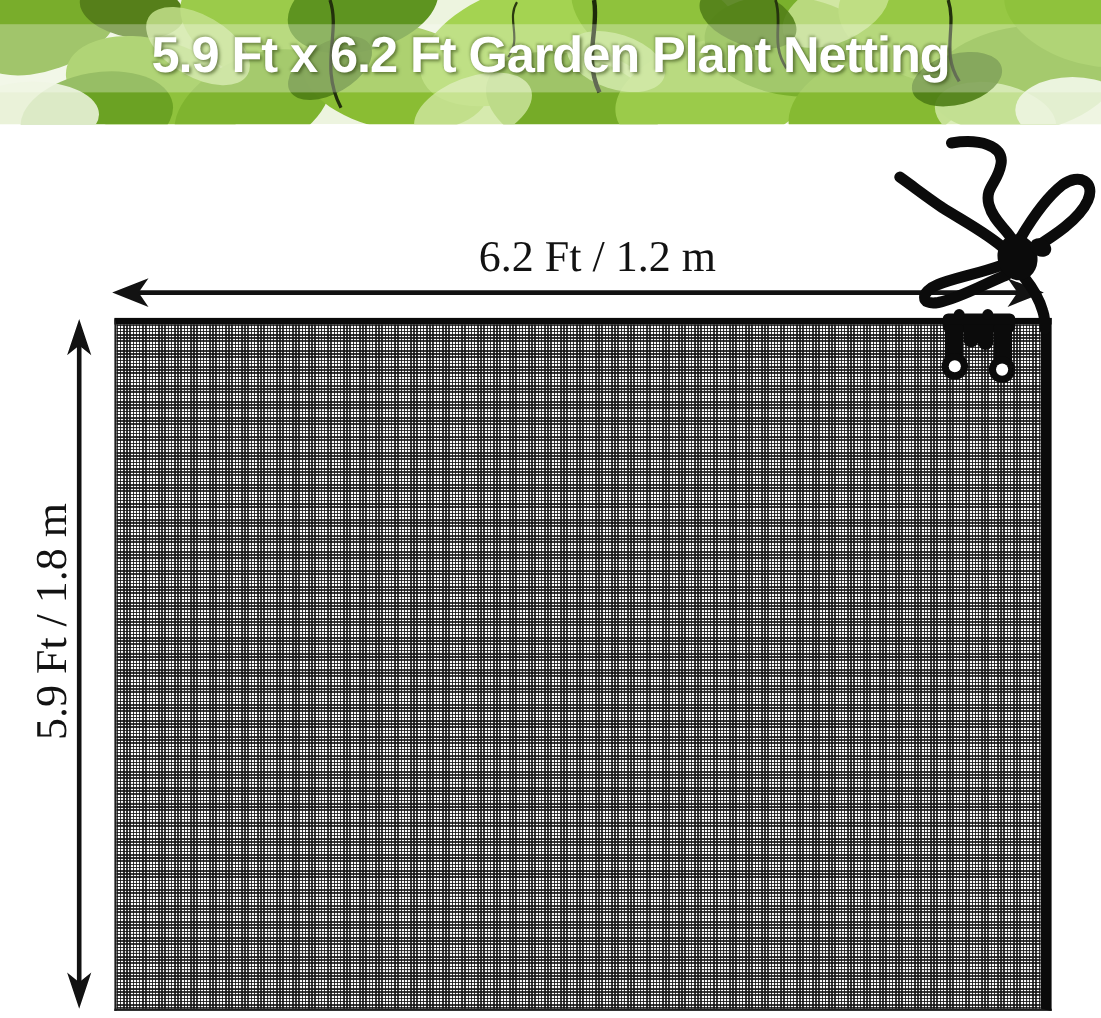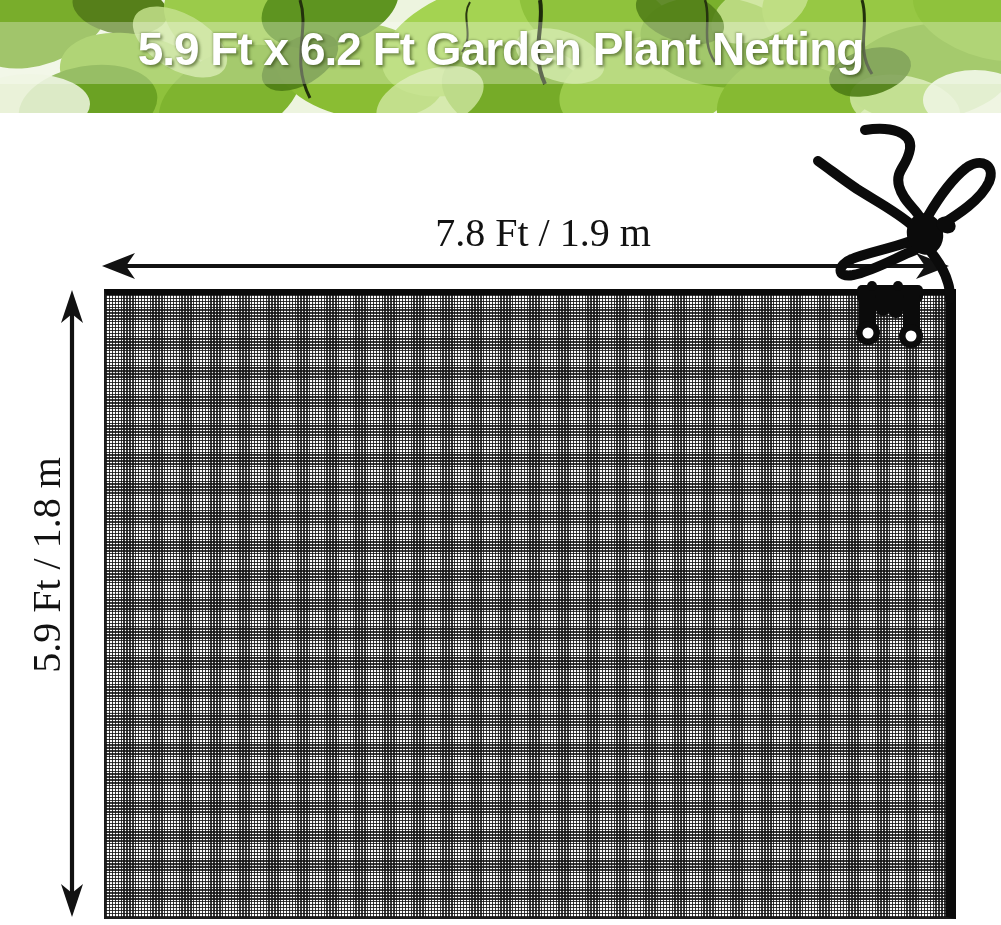--- a/index.html
+++ b/index.html
@@ -90,21 +90,21 @@
         <path d="M 540 0 C 545 25 530 52 545 84" stroke="#1d2a0a" stroke-width="4" fill="none"></path>
         <path d="M 705 0 C 712 20 700 40 715 62" stroke="#25330e" stroke-width="2.5" fill="none"></path>
         <path d="M 862 0 C 870 25 855 48 872 74" stroke="#22300c" stroke-width="3" fill="none"></path>
         <path d="M 470 2 C 460 18 475 34 462 52" stroke="#2a380f" stroke-width="2" fill="none"></path>
       </g>
       <rect y="22" width="1001" height="62" fill="#ffffff" opacity="0.30"></rect>
     </svg>
     <h1 class="banner-title">5.9 Ft x 6.2 Ft Garden Plant Netting</h1>
   </div>
 
-  <div class="dim-label width">7.8 Ft / 1.9 m</div>
+  <div class="dim-label width">6.2 Ft / 1.2 m</div>
   <svg class="arrow-svg" style="left:95px;top:248px" width="866" height="36" viewBox="95 248 866 36">
     <line class="stroke" x1="112" y1="266" x2="940" y2="266"></line>
     <polygon class="head" points="102,266 135,253 126,266 135,279"></polygon>
     <polygon class="head" points="949,266 916,253 925,266 916,279"></polygon>
   </svg>
 
   <div class="dim-label height">5.9 Ft / 1.8 m</div>
   <svg class="arrow-svg" style="left:52px;top:284px" width="42" height="640" viewBox="52 284 42 640">
     <line class="stroke" x1="72" y1="302" x2="72" y2="906"></line>
     <polygon class="head" points="72,290 61,323 72,314 83,323"></polygon>

